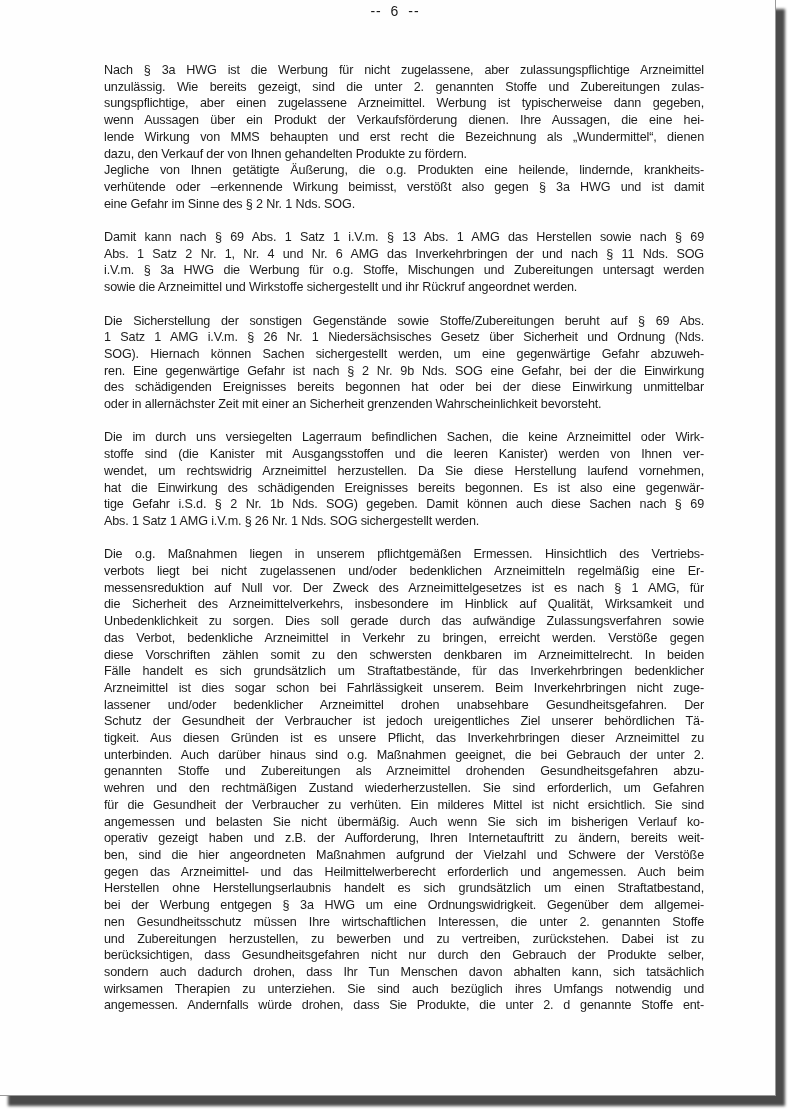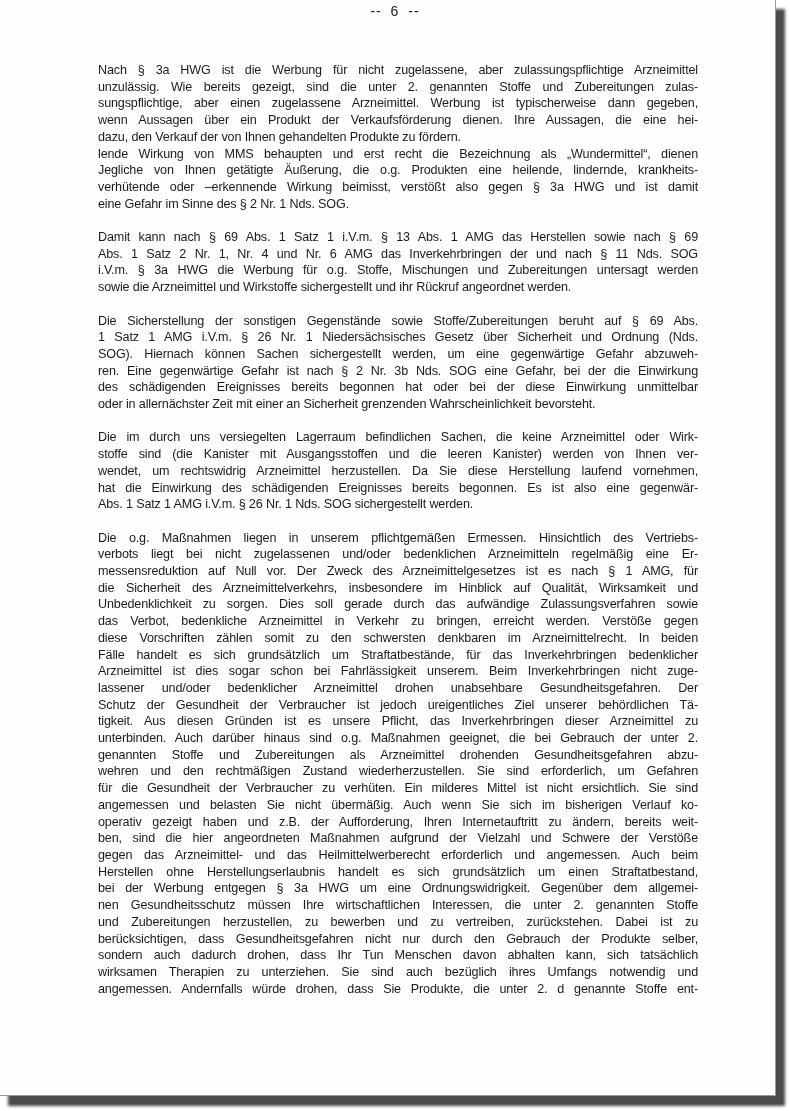--- a/index.html
+++ b/index.html
@@ -12,65 +12,66 @@
     position: absolute; left: 0; top: 0; width: 776px; height: 1096px;
     background: #fefefe; border-right: 1px solid #9a9a9a; border-bottom: 1px solid #9a9a9a;
     box-sizing: border-box;
   }
   .page-number {
     position: absolute; top: 3px; left: 0; width: 790px; text-align: center;
     font-family: "Liberation Sans", sans-serif; font-size: 14px; color: #1a1a1a;
     letter-spacing: 1px; word-spacing: 4px;
   }
   .body-text {
-    position: absolute; left: 98px; top: 62px; width: 600px;
+    position: absolute; left: 104px; top: 62px; width: 600px;
     font-family: "Liberation Sans", sans-serif; font-size: 12.6px; line-height: 16.7px;
     color: #1b1b1b; text-align: justify; letter-spacing: -0.15px;
   }
   .para { margin: 0 0 16.7px 0; }
   .line { display: block; text-align: justify; text-align-last: justify; white-space: nowrap; }
   .line.last { text-align-last: left; }
 </style>
 </head>
 <body>
 
 <div class="page-shadow"></div>
 <div class="page">
   <div class="page-number">-- 6 --</div>
   <div class="body-text" id="body-text">
       <p class="para">
         <span class="line">Nach § 3a HWG ist die Werbung für nicht zugelassene, aber zulassungspflichtige Arzneimittel</span>
         <span class="line">unzulässig. Wie bereits gezeigt, sind die unter 2. genannten Stoffe und Zubereitungen zulas-</span>
         <span class="line">sungspflichtige, aber einen zugelassene Arzneimittel. Werbung ist typischerweise dann gegeben,</span>
         <span class="line">wenn Aussagen über ein Produkt der Verkaufsförderung dienen. Ihre Aussagen, die eine hei-</span>
+        <span class="line">lende Wirkung von MMS behaupten und erst recht die Bezeichnung als „Wundermittel“, dienen</span>
         <span class="line last">dazu, den Verkauf der von Ihnen gehandelten Produkte zu fördern.</span>
-        <span class="line">lende Wirkung von MMS behaupten und erst recht die Bezeichnung als „Wundermittel“, dienen</span>
         <span class="line">Jegliche von Ihnen getätigte Äußerung, die o.g. Produkten eine heilende, lindernde, krankheits-</span>
         <span class="line">verhütende oder –erkennende  Wirkung beimisst, verstößt also gegen § 3a HWG und ist damit</span>
         <span class="line last">eine Gefahr im Sinne des § 2 Nr. 1 Nds. SOG.</span>
       </p>
       <p class="para">
         <span class="line">Damit kann nach § 69 Abs. 1 Satz 1 i.V.m. § 13 Abs. 1 AMG das Herstellen sowie nach § 69</span>
         <span class="line">Abs. 1 Satz 2 Nr. 1, Nr. 4 und Nr. 6 AMG das Inverkehrbringen der und nach § 11 Nds. SOG</span>
         <span class="line">i.V.m. § 3a HWG die Werbung für o.g. Stoffe, Mischungen und Zubereitungen untersagt werden</span>
         <span class="line last">sowie die Arzneimittel und Wirkstoffe sichergestellt und ihr Rückruf angeordnet werden.</span>
       </p>
       <p class="para">
         <span class="line">Die Sicherstellung der sonstigen Gegenstände sowie Stoffe/Zubereitungen beruht auf  § 69 Abs.</span>
         <span class="line">1 Satz 1 AMG i.V.m. § 26 Nr. 1 Niedersächsisches Gesetz über Sicherheit und Ordnung (Nds.</span>
         <span class="line">SOG). Hiernach können Sachen sichergestellt werden, um eine gegenwärtige Gefahr abzuweh-</span>
-        <span class="line">ren. Eine gegenwärtige Gefahr ist nach § 2 Nr. 3b Nds. SOG eine Gefahr, bei der die Einwirkung</span>
+        <span class="line">ren. Eine gegenwärtige Gefahr ist nach § 2 Nr. 9b Nds. SOG eine Gefahr, bei der die Einwirkung</span>
         <span class="line">des schädigenden Ereignisses bereits begonnen hat oder bei der diese Einwirkung unmittelbar</span>
         <span class="line last">oder in allernächster Zeit mit einer an Sicherheit grenzenden Wahrscheinlichkeit bevorsteht.</span>
       </p>
       <p class="para">
         <span class="line">Die im durch uns versiegelten Lagerraum befindlichen Sachen, die keine Arzneimittel oder Wirk-</span>
         <span class="line">stoffe sind (die Kanister mit Ausgangsstoffen und die leeren Kanister) werden von Ihnen ver-</span>
         <span class="line">wendet, um rechtswidrig Arzneimittel herzustellen. Da Sie diese Herstellung laufend vornehmen,</span>
         <span class="line">hat die Einwirkung des schädigenden Ereignisses bereits begonnen. Es ist also eine gegenwär-</span>
+        <span class="line">tige Gefahr i.S.d. § 2 Nr. 1b Nds. SOG) gegeben. Damit können auch diese Sachen nach § 69</span>
         <span class="line last">Abs. 1 Satz 1 AMG i.V.m. § 26 Nr. 1 Nds. SOG sichergestellt werden.</span>
       </p>
       <p class="para">
         <span class="line">Die o.g. Maßnahmen liegen in unserem pflichtgemäßen Ermessen. Hinsichtlich des Vertriebs-</span>
         <span class="line">verbots liegt bei nicht zugelassenen und/oder bedenklichen Arzneimitteln regelmäßig eine Er-</span>
         <span class="line">messensreduktion auf Null vor. Der Zweck des Arzneimittelgesetzes ist es nach § 1 AMG, für</span>
         <span class="line">die Sicherheit des Arzneimittelverkehrs, insbesondere im Hinblick auf Qualität, Wirksamkeit und</span>
         <span class="line">Unbedenklichkeit zu sorgen. Dies soll gerade durch das aufwändige Zulassungsverfahren sowie</span>
         <span class="line">das Verbot, bedenkliche Arzneimittel in Verkehr zu bringen, erreicht werden. Verstöße gegen</span>
         <span class="line">diese Vorschriften zählen somit zu den schwersten denkbaren im Arzneimittelrecht. In beiden</span>

